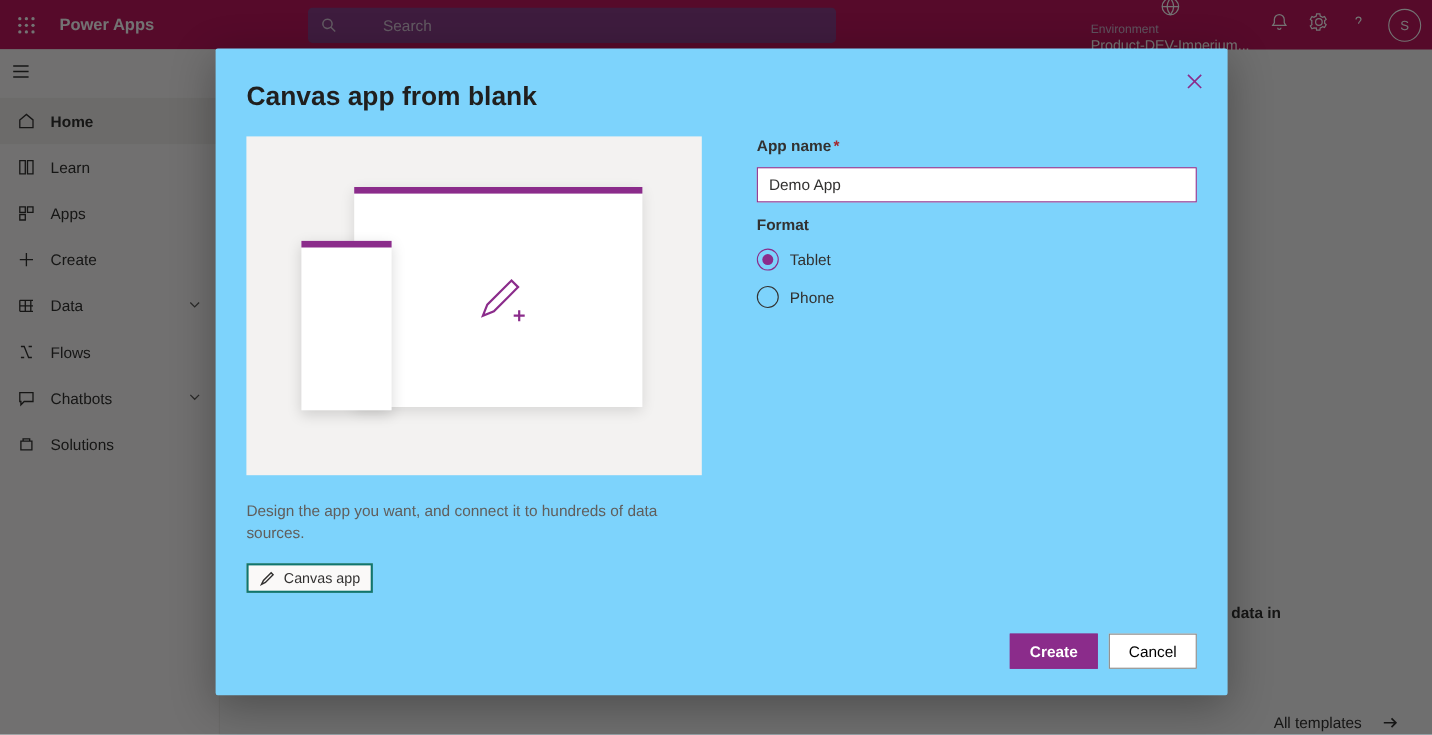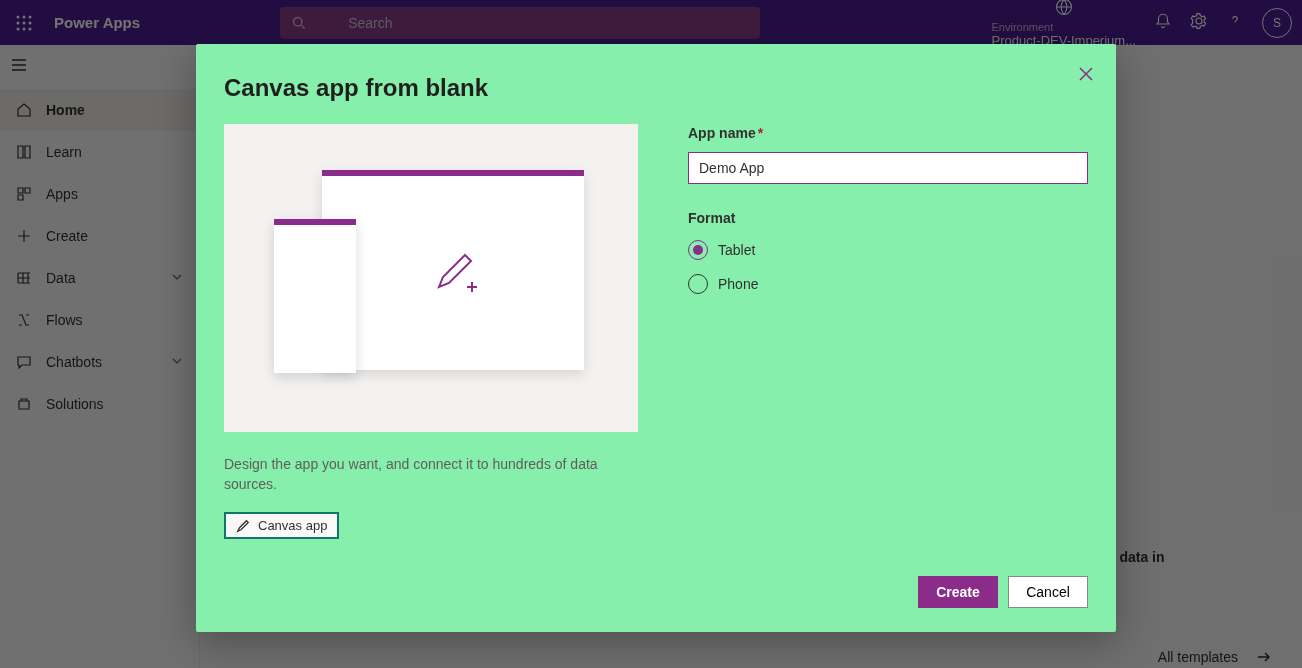--- a/index.html
+++ b/index.html
@@ -1,19 +1,19 @@
 <!DOCTYPE html>
 <html><head>
   <meta charset="utf-8">
   <style>
     * { box-sizing: border-box; margin: 0; padding: 0; font-family: "Segoe UI", sans-serif; }
     body { width: 1302px; height: 668px; overflow: hidden; position: relative; background: #f5f5f5; }
 
     
-    .topbar { height: 45px; background: #4c1d95; display: flex; align-items: center; color: #fff; }
+    .topbar { height: 45px; background: #be185d; display: flex; align-items: center; color: #fff; }
     .waffle { width: 48px; display: flex; align-items: center; justify-content: center; height: 100%; }
     .waffle svg { width: 16px; height: 16px; fill: #fff; }
     .brand { font-size: 15px; font-weight: 600; margin-left: 6px; }
     .searchbox { margin-left: 140px; background: #8a3f8a; height: 32px; width: 480px; border-radius: 4px; display: flex; align-items: center; padding: 0 12px; color: #d9c7d9; }
     .searchbox svg { width: 16px; height: 16px; fill: #d9c7d9; margin-right: 10px; }
     .searchbox input { background: transparent; border: none; outline: none; color: #fff; font-size: 14px; width: 100%; margin-left: 32px; }
     .searchbox input::placeholder { color: #d9c7d9; }
     .topbar-right { margin-left: auto; display: flex; align-items: center; gap: 18px; padding-right: 10px; }
     .env { display: flex; align-items: center; gap: 0; flex-direction: column; }
     .env-text { display: flex; flex-direction: column; font-size: 12px; line-height: 14px; }
@@ -38,21 +38,21 @@
     
     .main { position: absolute; left: 200px; top: 89px; right: 0; bottom: 0; padding: 40px; }
     .card-row { display: flex; gap: 30px; margin-top: 420px; }
     .card-title { font-size: 14px; font-weight: 600; color: #323130; }
     .all-templates { position: absolute; right: 30px; top: 560px; display:flex; align-items:center; gap:18px; color:#323130; font-size:14px;}
 
     
     .overlay { position: absolute; inset: 0; background: rgba(0,0,0,0.55); z-index: 50; }
 
     
-    .modal { position: absolute; z-index: 60; left: 196px; top: 44px; width: 920px; height: 588px; background: #86efac; border-radius: 2px; box-shadow: 0 10px 40px rgba(0,0,0,0.3); padding: 30px 28px 24px 28px; display: flex; flex-direction: column; }
+    .modal { position: absolute; z-index: 60; left: 196px; top: 44px; width: 920px; height: 588px; background: #7dd3fc; border-radius: 2px; box-shadow: 0 10px 40px rgba(0,0,0,0.3); padding: 30px 28px 24px 28px; display: flex; flex-direction: column; }
     .modal-close { position: absolute; right: 20px; top: 20px; cursor: pointer; }
     .modal-close svg { width: 20px; height: 20px; stroke: #8b2c8b; stroke-width: 1.5; fill: none; }
     .modal h1 { font-size: 24px; font-weight: 600; color: #201f1e; }
     .modal-body { display: flex; gap: 50px; margin-top: 22px; flex: 1; }
 
     
     .preview { width: 414px; height: 308px; background: #f3f2f1; position: relative; }
     .device-big { position: absolute; left: 98px; top: 46px; width: 262px; height: 200px; background: #fff; box-shadow: 0 4px 12px rgba(0,0,0,0.12); border-top: 6px solid #8b2c8b; }
     .device-small { position: absolute; left: 50px; top: 95px; width: 82px; height: 154px; background: #fff; box-shadow: 0 4px 12px rgba(0,0,0,0.15); border-top: 6px solid #8b2c8b; }
     .brush { position: absolute; left: 205px; top: 125px; }
@@ -60,21 +60,21 @@
 
     .desc { font-size: 14px; color: #605e5c; margin-top: 22px; max-width: 400px; line-height: 20px; }
     .tag { display: inline-flex; align-items: center; gap: 8px; border: 2px solid #0f766e; background: #faf9f8; padding: 4px 10px; font-size: 13px; margin-top: 18px; color:#323130; }
     .tag svg { width: 14px; height: 14px; stroke: #323130; fill: none; stroke-width: 1.5; }
 
     
     .form-col { flex: 1; }
     .field-label { font-size: 14px; font-weight: 600; color: #323130; }
     .req { color: #a4262c; margin-left: 2px; }
     .text-input { width: 100%; height: 32px; border: 1px solid #8b2c8b; padding: 4px 10px; font-size: 14px; margin-top: 10px; outline: none; color:#323130; }
-    .format-label { margin-top: 26px; font-weight: 600; font-size: 14px; color:#323130;}
+    .format-label { margin-top: 12px; font-weight: 600; font-size: 14px; color:#323130;}
     .radio-row { display: flex; align-items: center; gap: 10px; margin-top: 14px; cursor: pointer; }
     .radio-outer { width: 20px; height: 20px; border-radius: 50%; border: 1.5px solid #323130; display: flex; align-items: center; justify-content: center; }
     .radio-row.selected .radio-outer { border-color: #8b2c8b; }
     .radio-inner { width: 10px; height: 10px; border-radius: 50%; background: #8b2c8b; display: none; }
     .radio-row.selected .radio-inner { display: block; }
     .radio-label { font-size: 14px; color: #323130; }
 
     
     .modal-footer { display: flex; justify-content: flex-end; gap: 10px; }
     .btn { height: 32px; min-width: 80px; padding: 0 16px; font-size: 14px; border: 1px solid #8a8886; background: #fff; cursor: pointer; }

